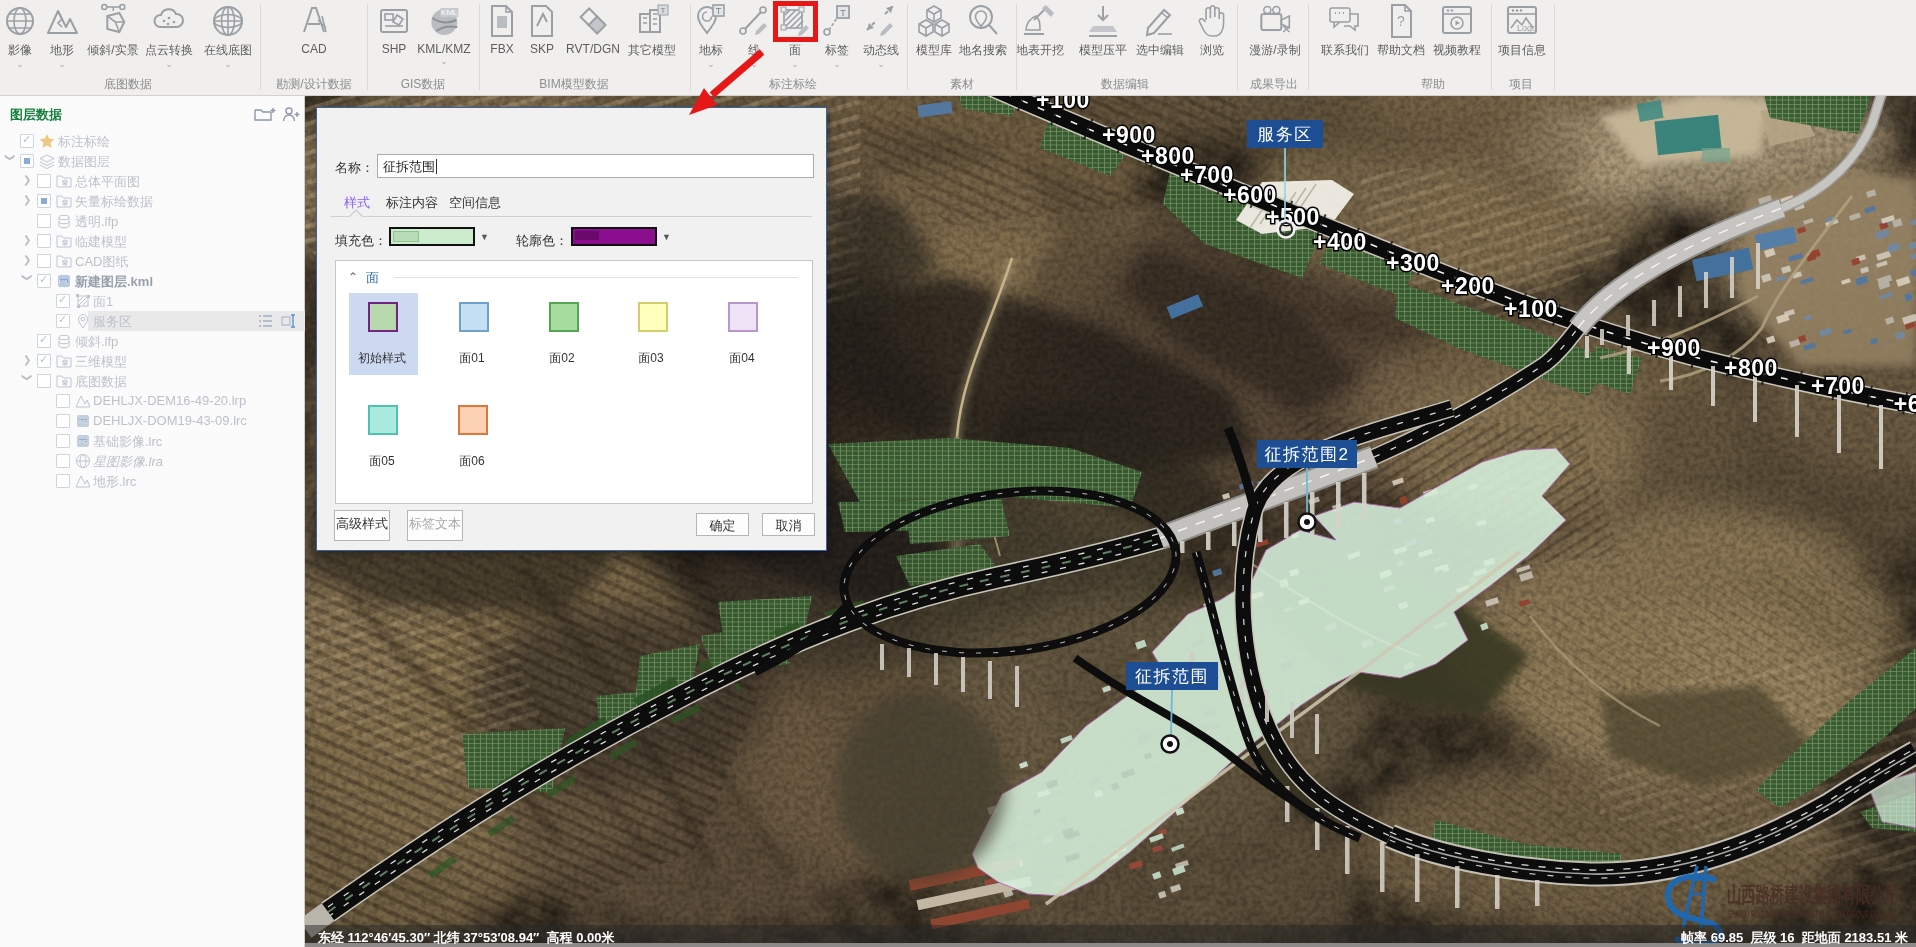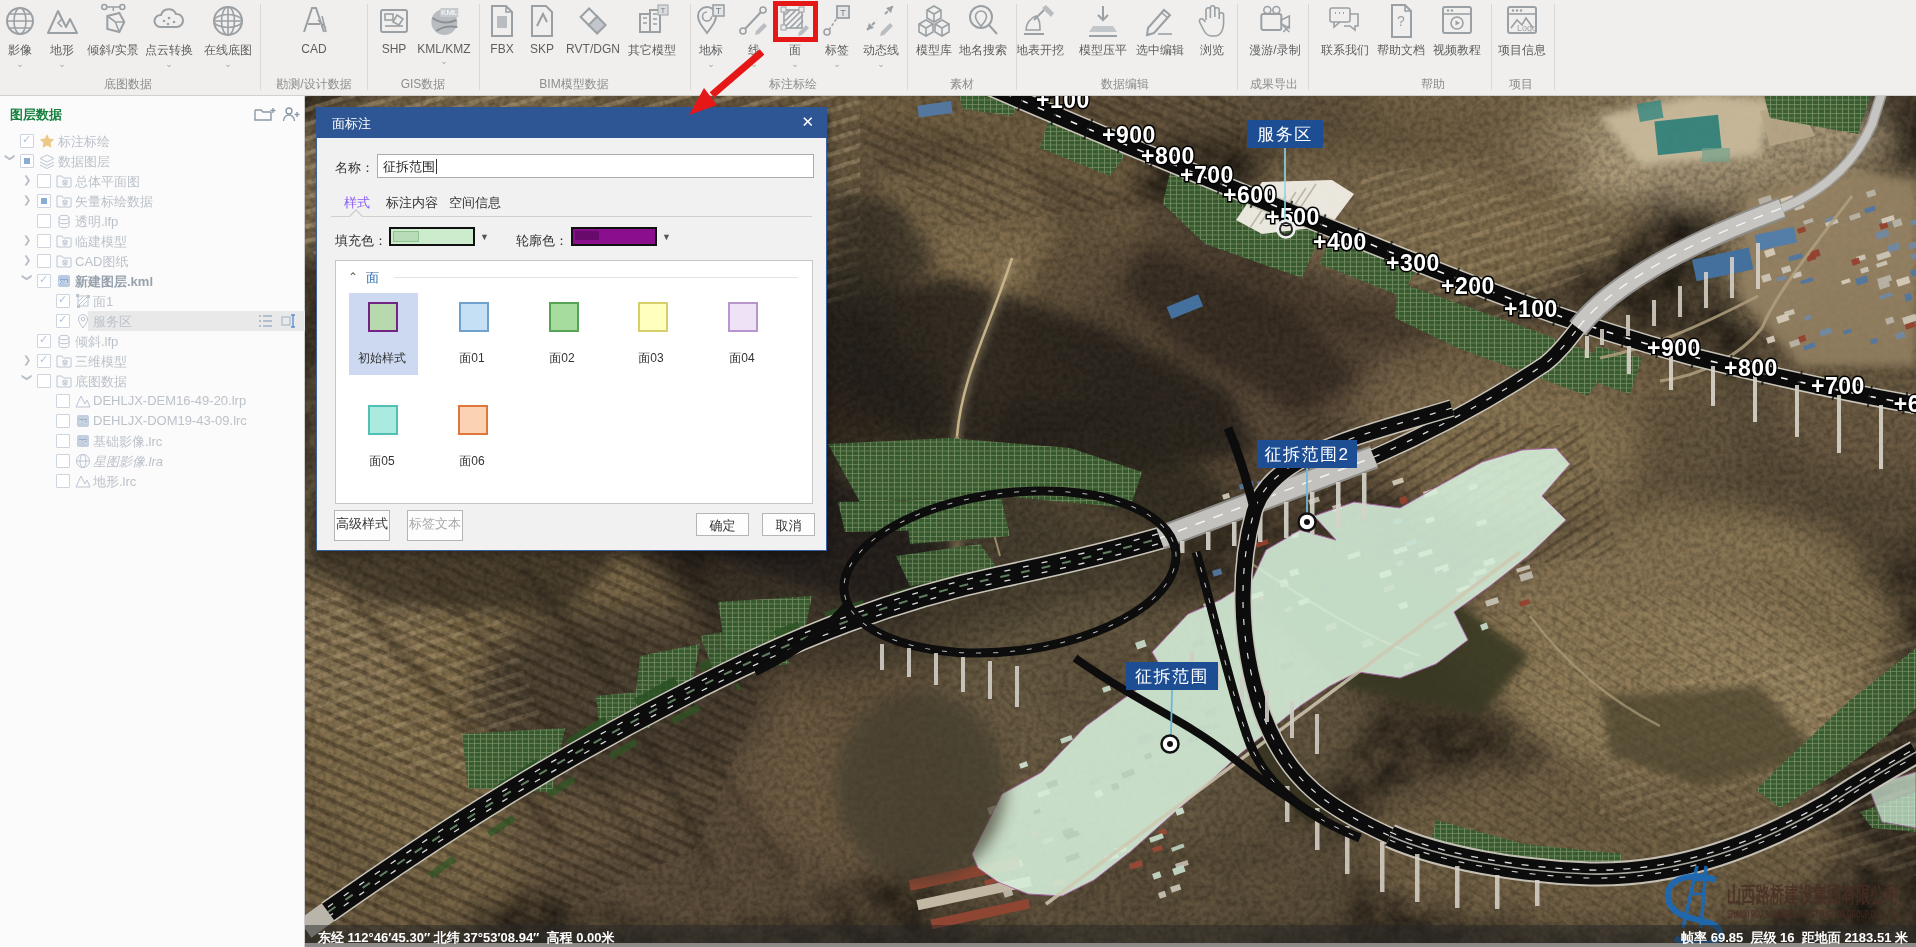--- a/index.html
+++ b/index.html
@@ -1005,24 +1005,20 @@
       <path d="M1 4 h6 l2 2 h8 M1 4 v10 h16 v-8" stroke="#8d98a6" fill="none" stroke-width="1.4"></path>
       <path d="M19 2 v5 M16.5 4.5 h5" stroke="#8d98a6" stroke-width="1.4"></path>
     </svg>
     <svg style="position:absolute;left:282px;top:10px;" width="20" height="16">
       <circle cx="7" cy="5" r="3" stroke="#8d98a6" fill="none" stroke-width="1.4"></circle>
       <path d="M1.5 15 c0 -4 3 -6 5.5 -6 s5.5 2 5.5 6" stroke="#8d98a6" fill="none" stroke-width="1.4"></path>
       <path d="M15 6 v5 M12.5 8.5 h5" stroke="#8d98a6" stroke-width="1.4"></path>
     </svg>
   </div>
 <div id="dialog">
-  <div id="dtitle">
-      <span class="tt">面标注</span>
-      <span id="dclose">✕</span>
-    </div>
   <div class="dlbl" style="left:18px;top:51px;">名称：</div>
   <div id="dinput">征拆范围<span style="border-left:1px solid #333;margin-left:1px;"></span></div>
   <div class="dtab" style="left:27px;color:#8b5cf6;">样式</div>
   <div class="dtab" style="left:69px;">标注内容</div>
   <div class="dtab" style="left:132px;">空间信息</div>
   <div id="dtabline"></div>
   <div style="position:absolute;left:31px;top:101px;width:0;height:0;border-left:8px solid transparent;border-right:8px solid transparent;border-bottom:8px solid #d0d0d0;"></div>
   <div style="position:absolute;left:33px;top:103px;width:0;height:0;border-left:6px solid transparent;border-right:6px solid transparent;border-bottom:6px solid #f1f1f1;"></div>
   <div class="dlbl" style="left:18px;top:124px;">填充色：</div>
   <div class="swbox" style="left:72px;top:119px;background:#cdebcd;">

